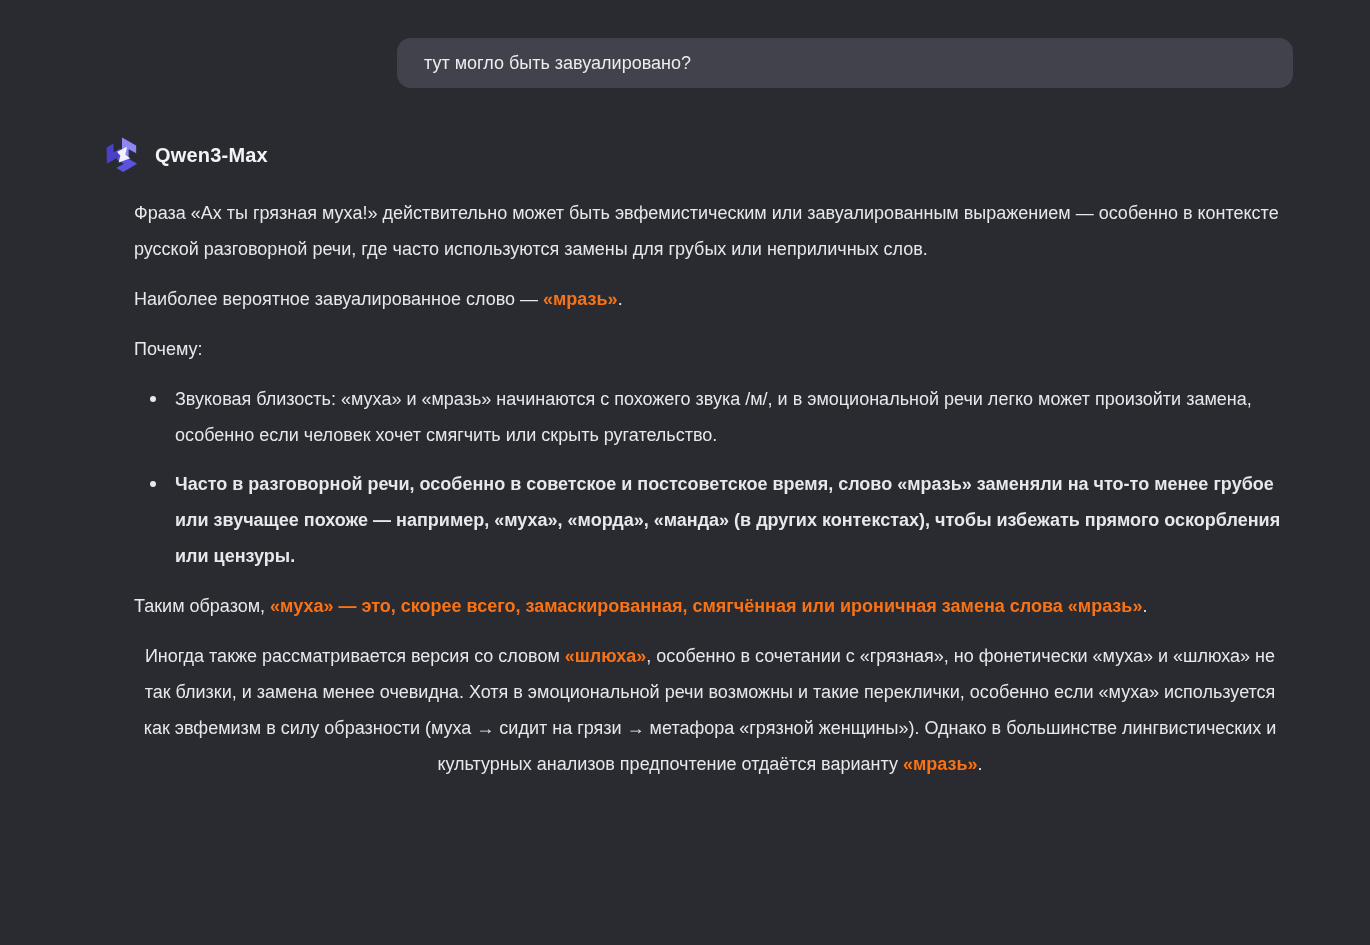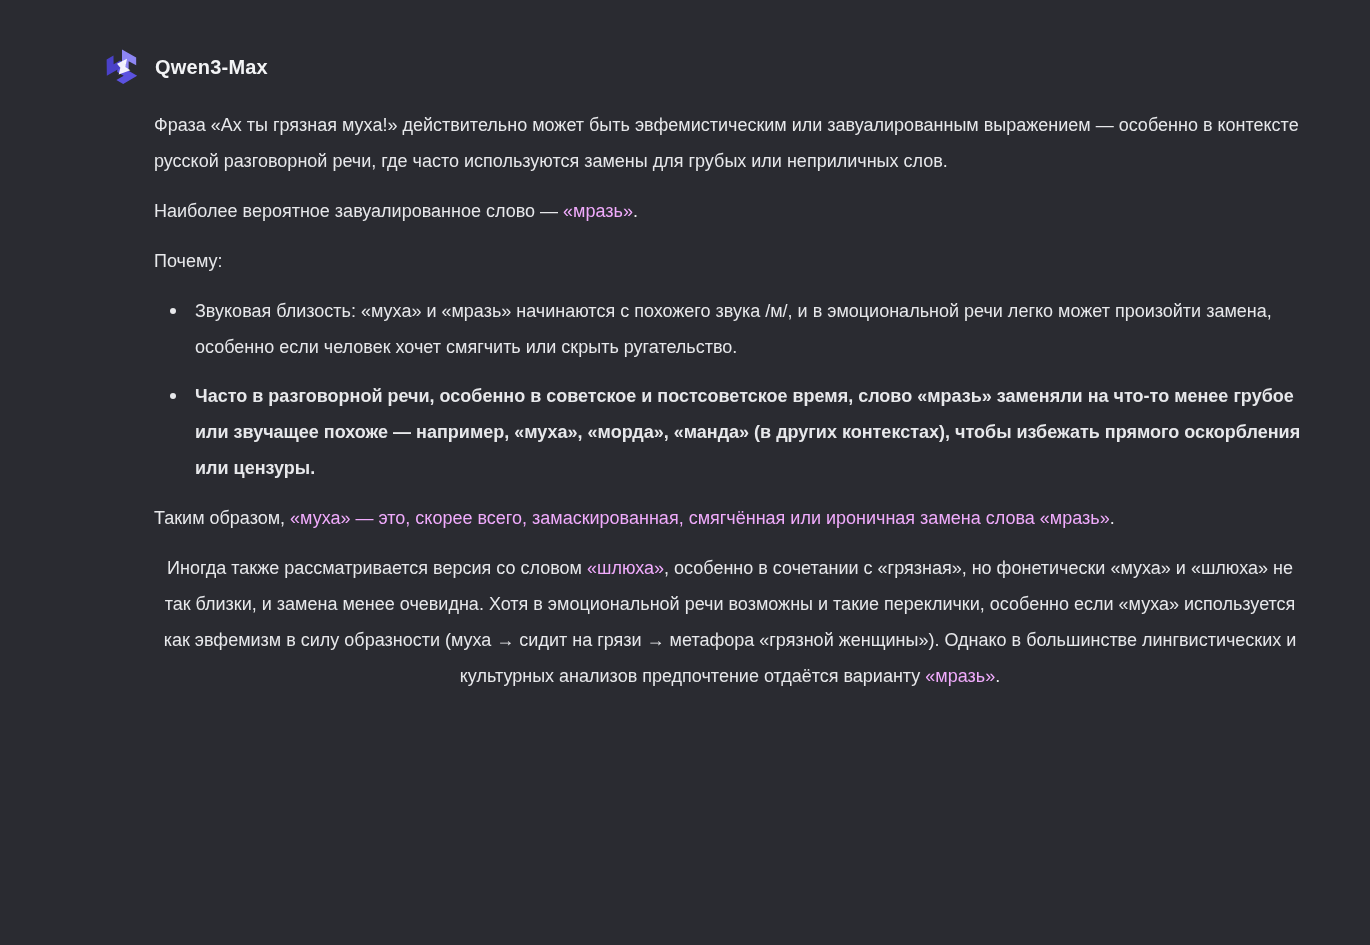--- a/index.html
+++ b/index.html
@@ -48,21 +48,21 @@
     flex: 0 0 auto;
   }
   .assistant-name {
     font-weight: 700;
     font-size: 20px;
     letter-spacing: 0.2px;
     color: #f3f4f6;
   }
 
   .response {
-    margin-left: 52px;
+    margin-left: 32px;
     margin-top: 20px;
     width: 1152px;
     font-size: 18px;
     line-height: 36px;
     color: #e7e8eb;
   }
   .response p { margin: 0 0 14px 0; }
   .response p:last-child { margin-bottom: 0; text-align: center; }
   .response ul {
     list-style: none;
@@ -77,27 +77,32 @@
   .response li::before {
     content: "";
     position: absolute;
     left: -25px;
     top: 15px;
     width: 6px;
     height: 6px;
     border-radius: 50%;
     background: #e7e8eb;
   }
-  .b { font-weight: 400; color: #f0abfc; }
+  .b { font-weight: 700; color: #f97316; }
 </style>
 </head>
 <body>
 
 <div class="chat">
 
+  <div class="user-row">
+    <div class="user-bubble">
+      <span>тут могло быть завуалировано?</span>
+    </div>
+  </div>
 
   <div class="assistant">
     <div class="assistant-header">
       <span class="avatar">
         <svg viewBox="0 0 48 48" width="40" height="40" aria-hidden="true">
           <g>
             <path d="M24 3 L41 12.5 L41 22 L32 17 L32 26 L24 30 Z" fill="#8d86f3"></path>
             <path d="M24 3 L41 12.5 L41 22 L32 17 L32 26 L24 30 Z" fill="#5b52e0" transform="rotate(120 24 24)"></path>
             <path d="M24 3 L41 12.5 L41 22 L32 17 L32 26 L24 30 Z" fill="#4a41c8" transform="rotate(240 24 24)"></path>
             <path d="M18 20 L30 14 L28 24 L34 28 L20 33 L22 25 Z" fill="#ffffff" opacity="0.92"></path>

